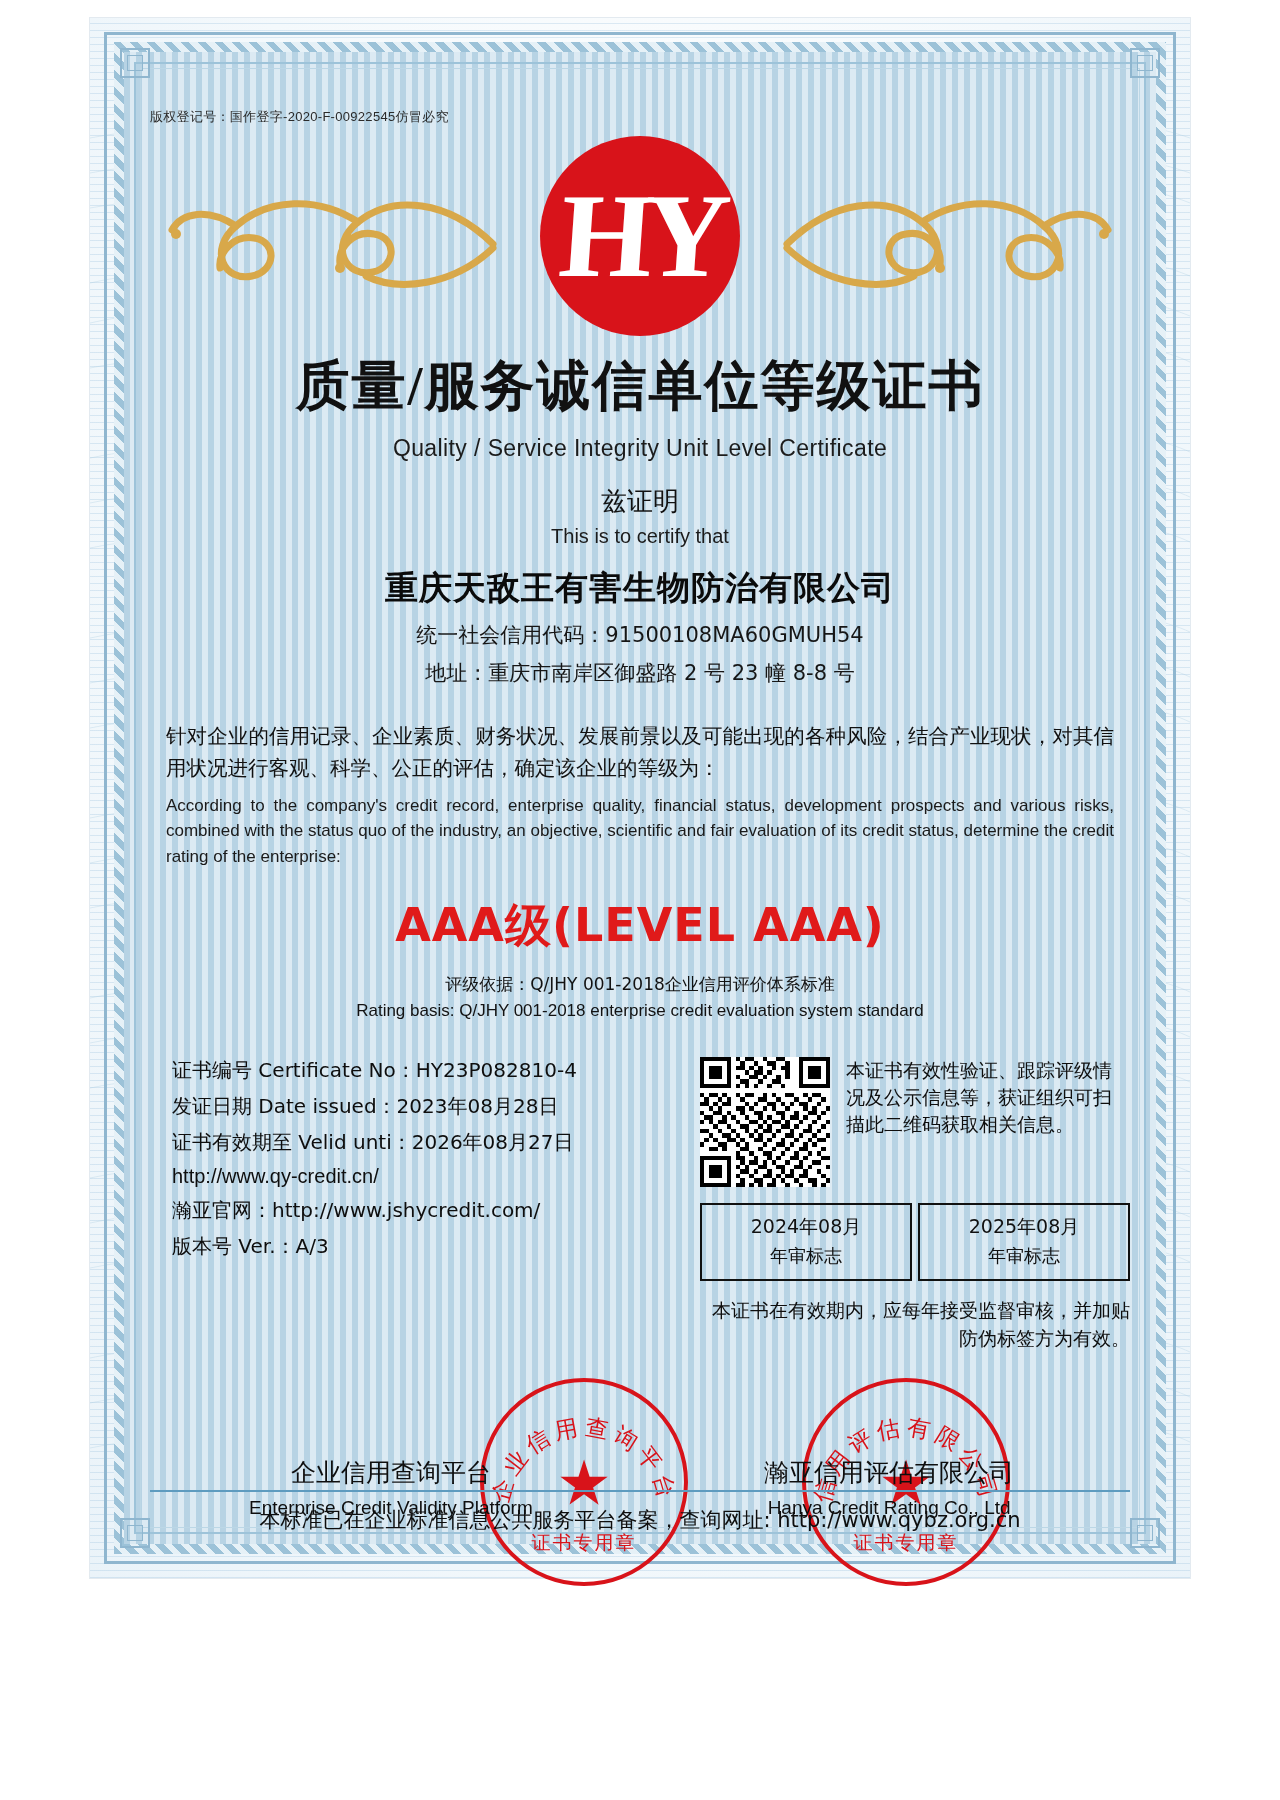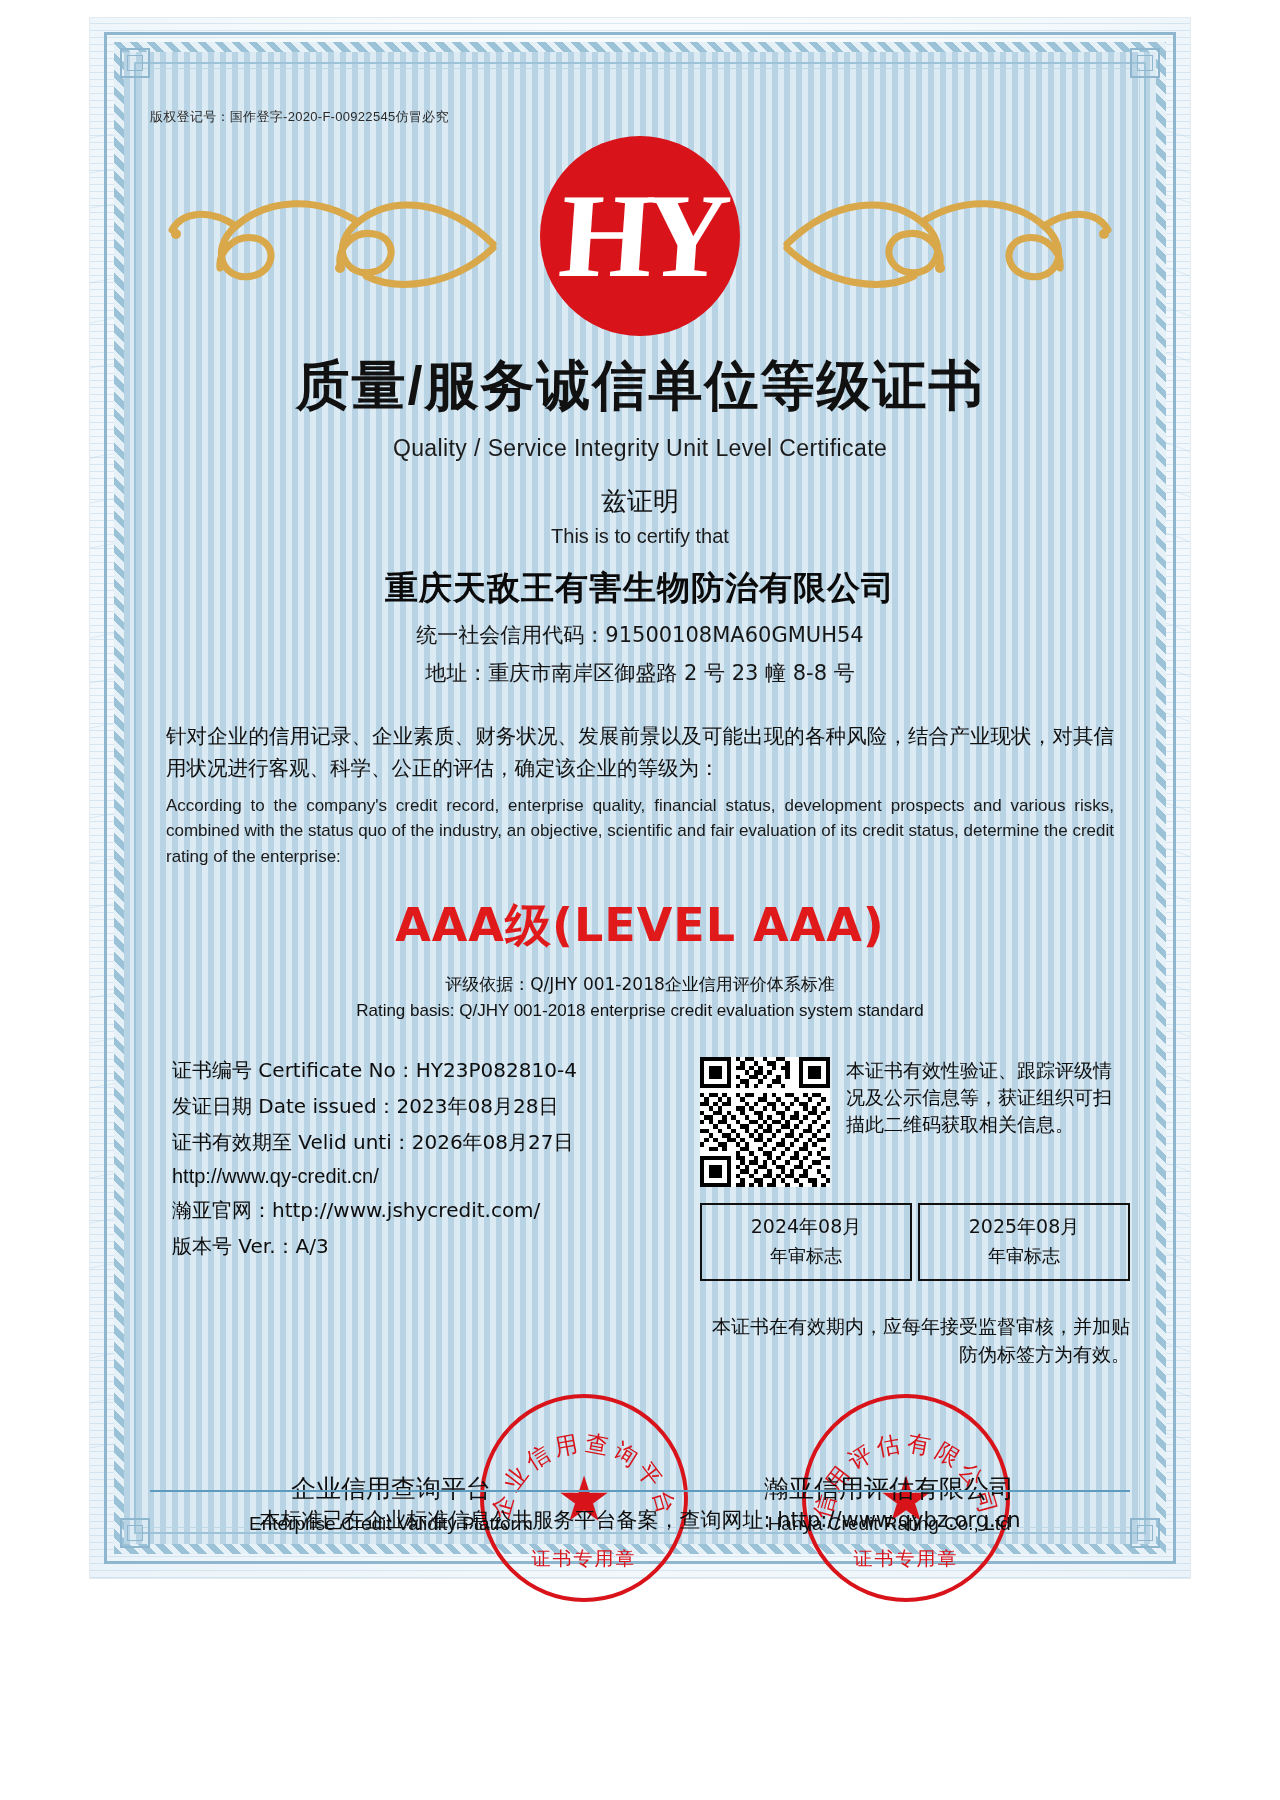--- a/index.html
+++ b/index.html
@@ -132,21 +132,21 @@
   }
 
   
   .title-cn {
     text-align: center;
     font-size: 54px;
     font-weight: bold;
     color: #111111;
     letter-spacing: 2px;
     margin-top: 6px;
-    font-family: Liberation Sans, sans-serif;
+    font-family: Liberation Serif, serif;
   }
   .title-en {
     text-align: center;
     font-size: 23px;
     color: #1c1c1c;
     margin-top: 12px;
     letter-spacing: .4px;
   }
   .certify-cn {
     text-align: center;
@@ -272,21 +272,21 @@
     flex: 1;
     border: 2px solid #111;
     text-align: center;
     padding: 9px 0 11px 0;
     font-family: "DejaVu Sans", "Liberation Sans", sans-serif;
   }
   .stamp-box .y { font-size: 19px; color: #111; }
   .stamp-box .t { font-size: 18px; color: #111; margin-top: 4px; }
 
   .annual-note {
-    margin-top: 32px;
+    margin-top: 16px;
     font-size: 19px;
     line-height: 1.45;
     color: #0e0e0e;
     text-align: right;
     font-family: "DejaVu Sans", "Liberation Sans", sans-serif;
   }
 
   
   .seal-row {
     position: relative;

